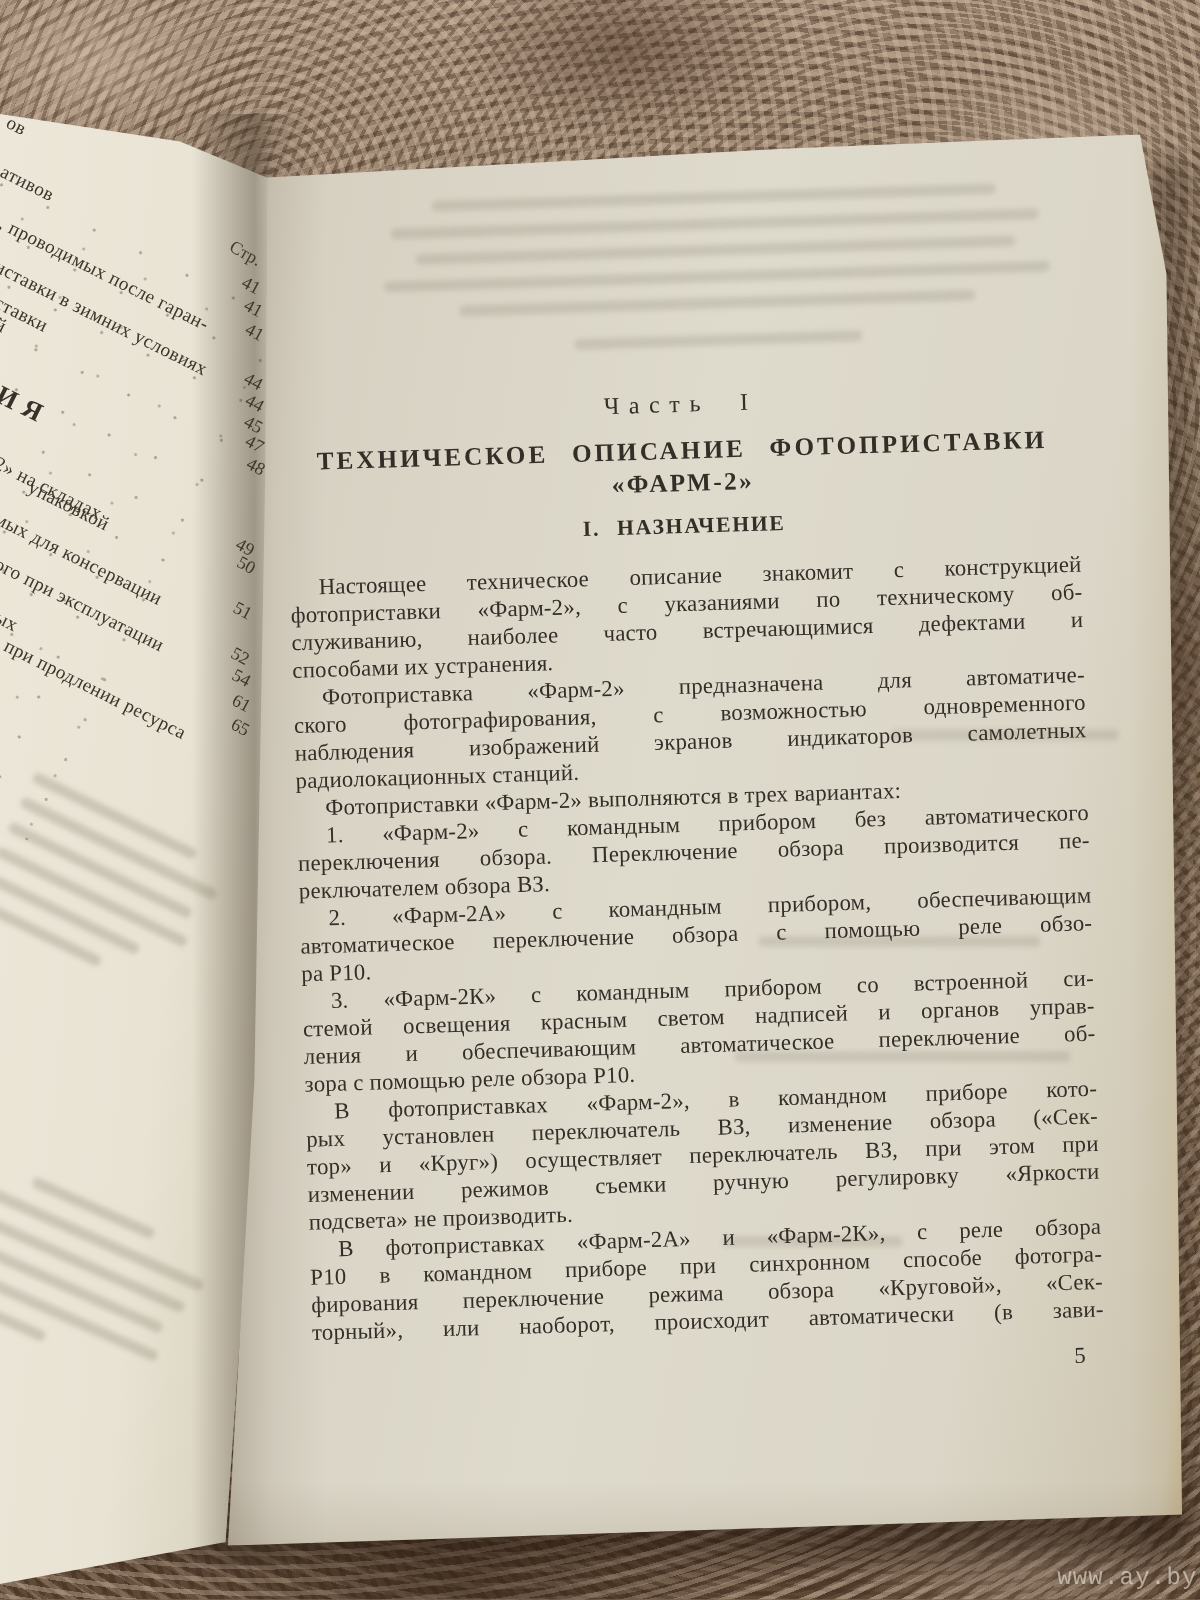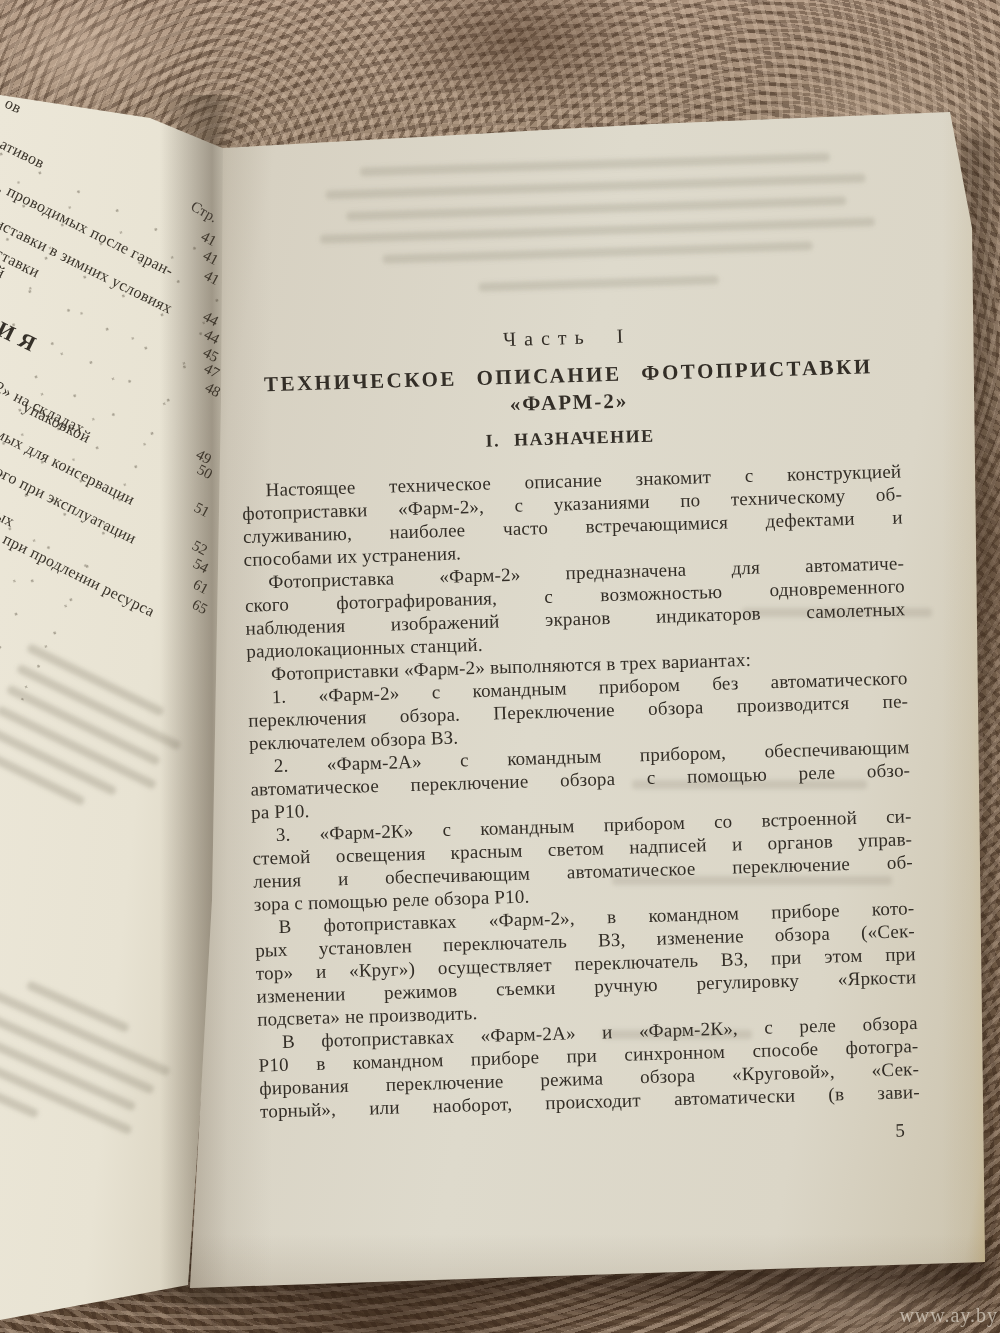--- a/index.html
+++ b/index.html
@@ -105,21 +105,21 @@
   .chapter-title2{text-align:center;font-weight:bold;font-size:21px;line-height:27px;
     letter-spacing:2px;margin:0 0 12px 0;}
   .section-heading{text-align:center;font-weight:bold;font-size:18px;letter-spacing:1.5px;
     word-spacing:8px;margin:0 0 20px 0;}
   .bline{font-size:19px;line-height:23px;text-align:justify;text-align-last:justify;
     letter-spacing:.2px;}
   .bline.first{text-indent:24px;}
   .bline.last{text-align-last:left;}
   .pagenum{text-align:right;padding-right:16px;margin-top:16px;font-size:19px;}
 
-  .watermark{position:absolute;right:2px;bottom:6px;font-family:Liberation Serif, serif;
+  .watermark{position:absolute;right:2px;bottom:6px;font-family:Liberation Mono, monospace;
     font-size:20px;color:rgba(235,230,220,.62);text-shadow:0 0 3px rgba(80,60,40,.5);letter-spacing:1px;}
 </style>
 </head>
 <body>
 
 <div class="scene">
 
   <div class="carpet"></div>
   <div class="book-shadow"></div>
   <div class="book-shadow-right"></div>

